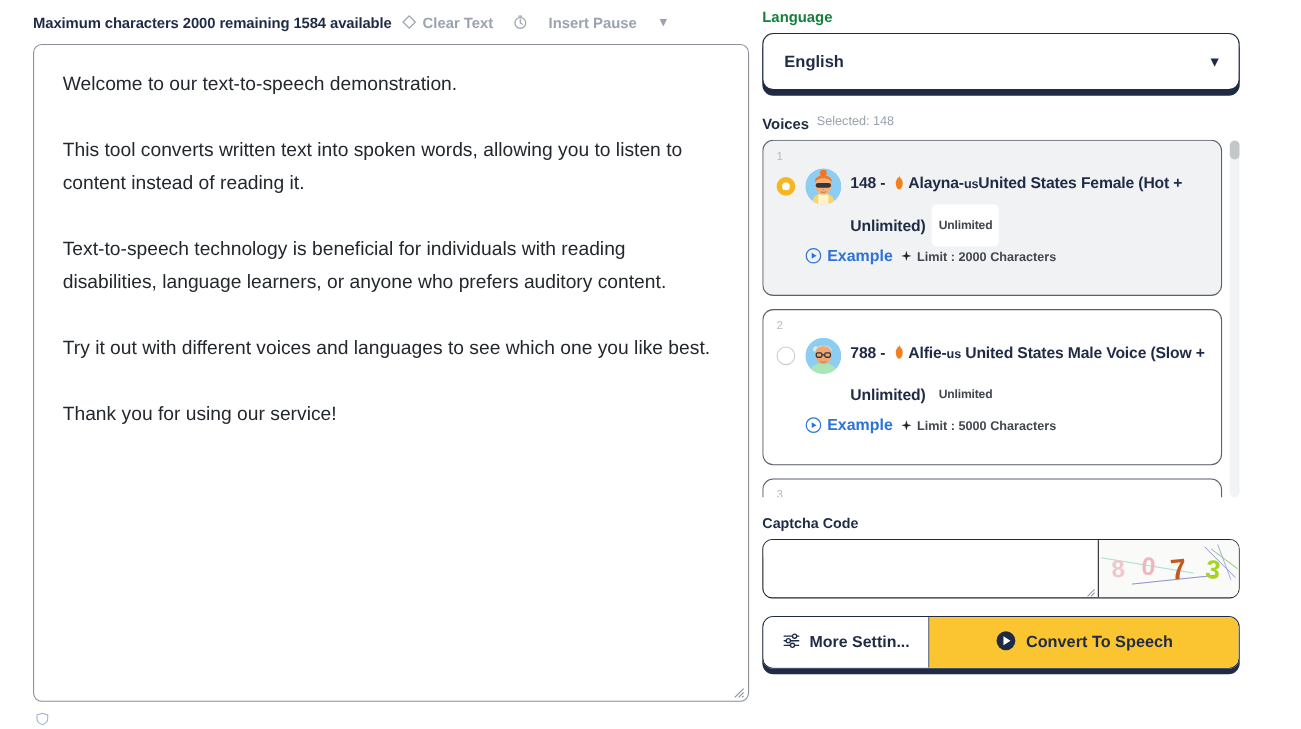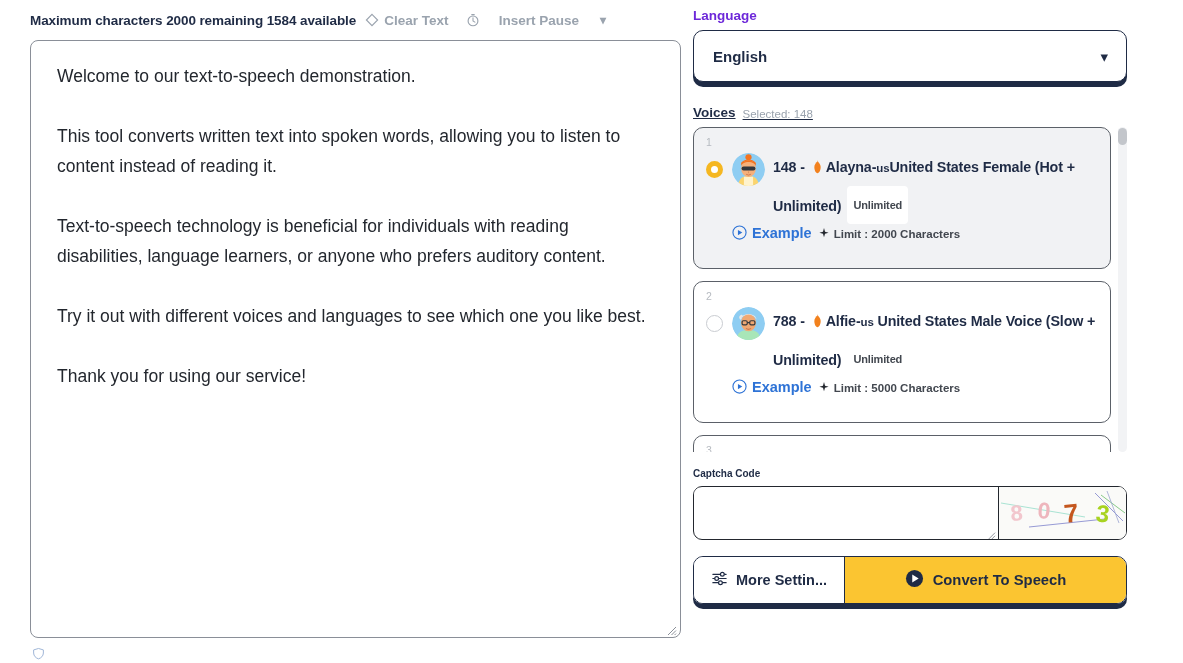--- a/index.html
+++ b/index.html
@@ -103,21 +103,21 @@
   
   .right-col {
     width: 470px;
     padding: 8px 33px 0 3px;
     display: flex;
     flex-direction: column;
   }
   .field-label {
     font-size: 13.5px;
     font-weight: bold;
-    color: #6d28d9;
+    color: #15803d;
     margin-bottom: 7px;
   }
   .select-box {
     position: relative;
     height: 52px;
     border: 1.6px solid #1f2b45;
     border-radius: 10px;
     background: #fff;
     box-shadow: 0 5px 0 0 #1f2b45;
     display: flex;
@@ -135,23 +135,22 @@
   .chev-down {
     color: #1f2b45;
     font-size: 15px;
     line-height: 1;
   }
 
   .voices-head {
     margin-top: 18px;
     margin-bottom: 7px;
     display: flex;
-    align-items: flex-end;
+    align-items: flex-start;
     gap: 7px;
-    text-decoration: underline;
   }
   .voices-title { font-size: 13.5px; font-weight: bold; color: #1f2b45; }
   .voices-sel { font-size: 11.5px; color: #9aa3ae; }
 
   .voice-list {
     position: relative;
     height: 325px;
     overflow: hidden;
     padding-right: 16px;
   }
@@ -268,21 +267,21 @@
     position: absolute;
     top: 1px; left: 0;
     width: 9px; height: 17px;
     background: #c3c6cb;
     border-radius: 5px;
   }
 
   .captcha-label {
     margin-top: 16px;
     margin-bottom: 7px;
-    font-size: 10px;
+    font-size: 13px;
     font-weight: bold;
     color: #1f2b45;
   }
   .captcha-row {
     display: flex;
     align-items: stretch;
     height: 54px;
     border: 1.8px solid #23272e;
     border-radius: 9px;
     overflow: hidden;

